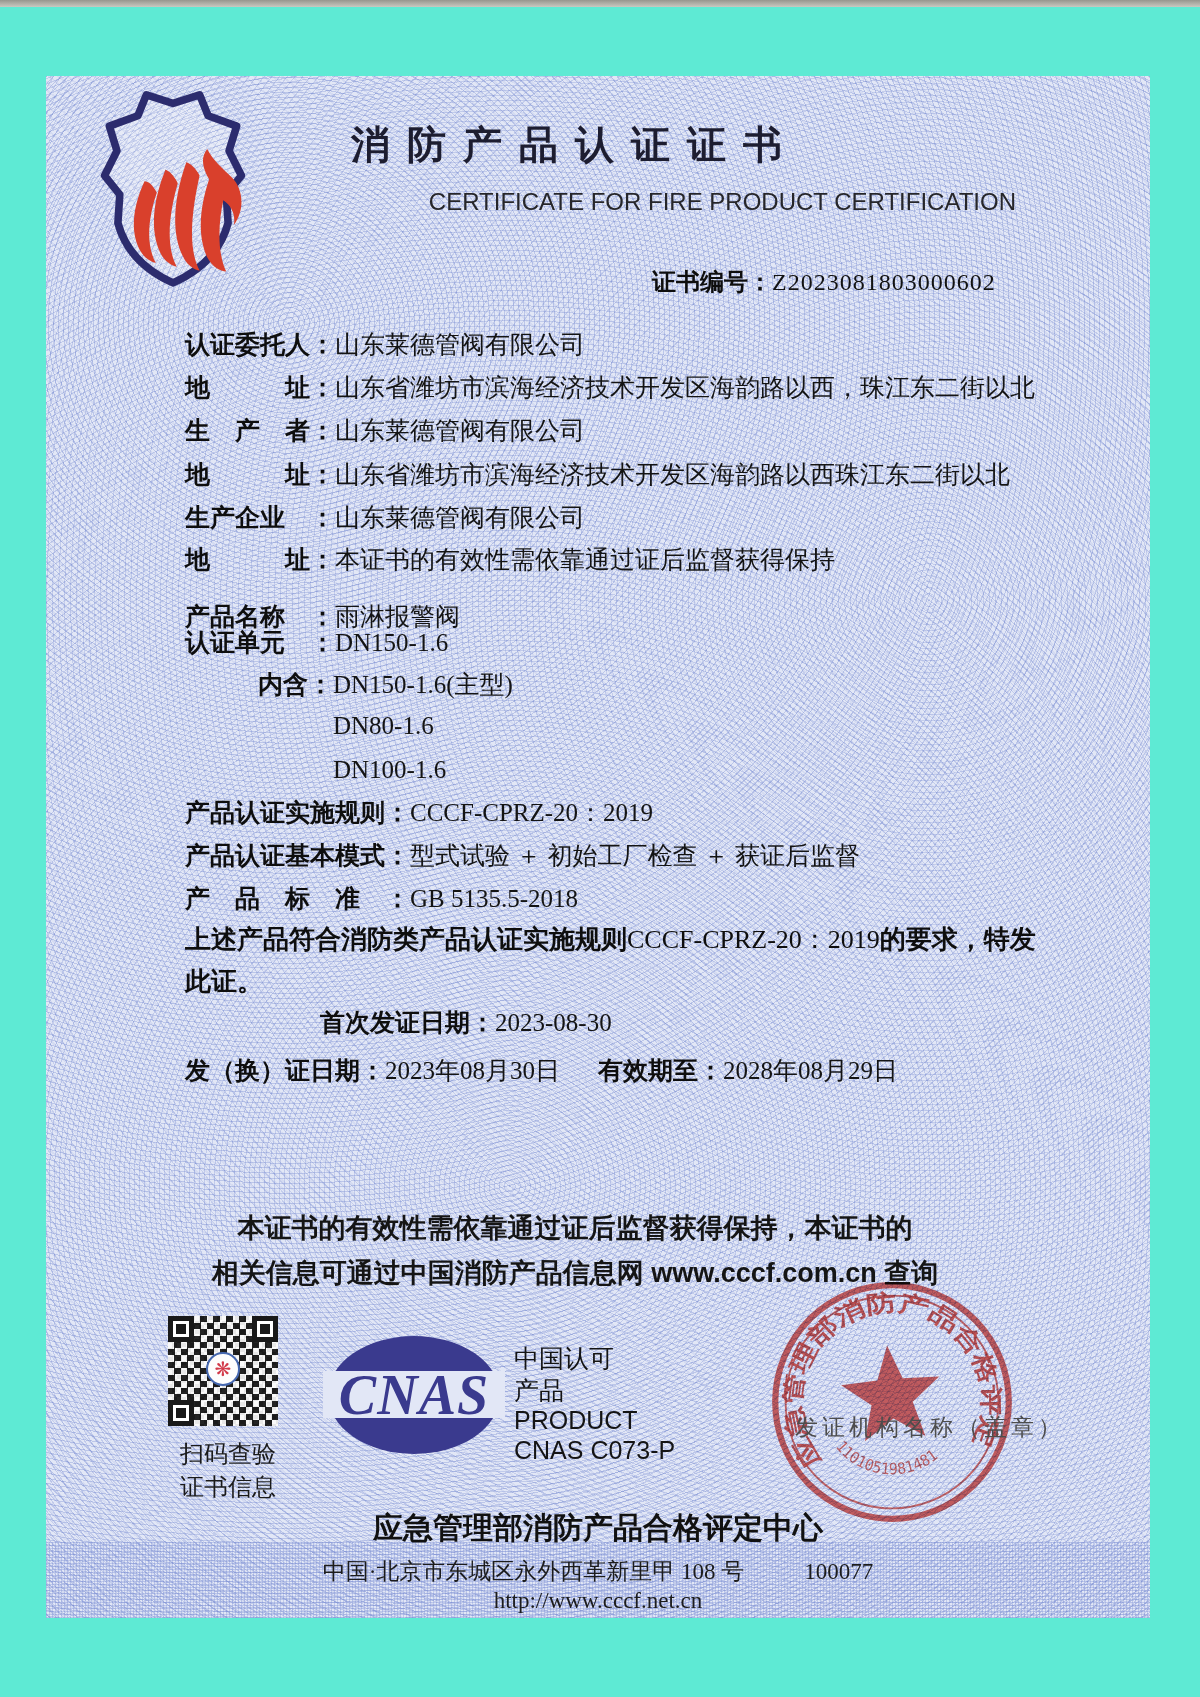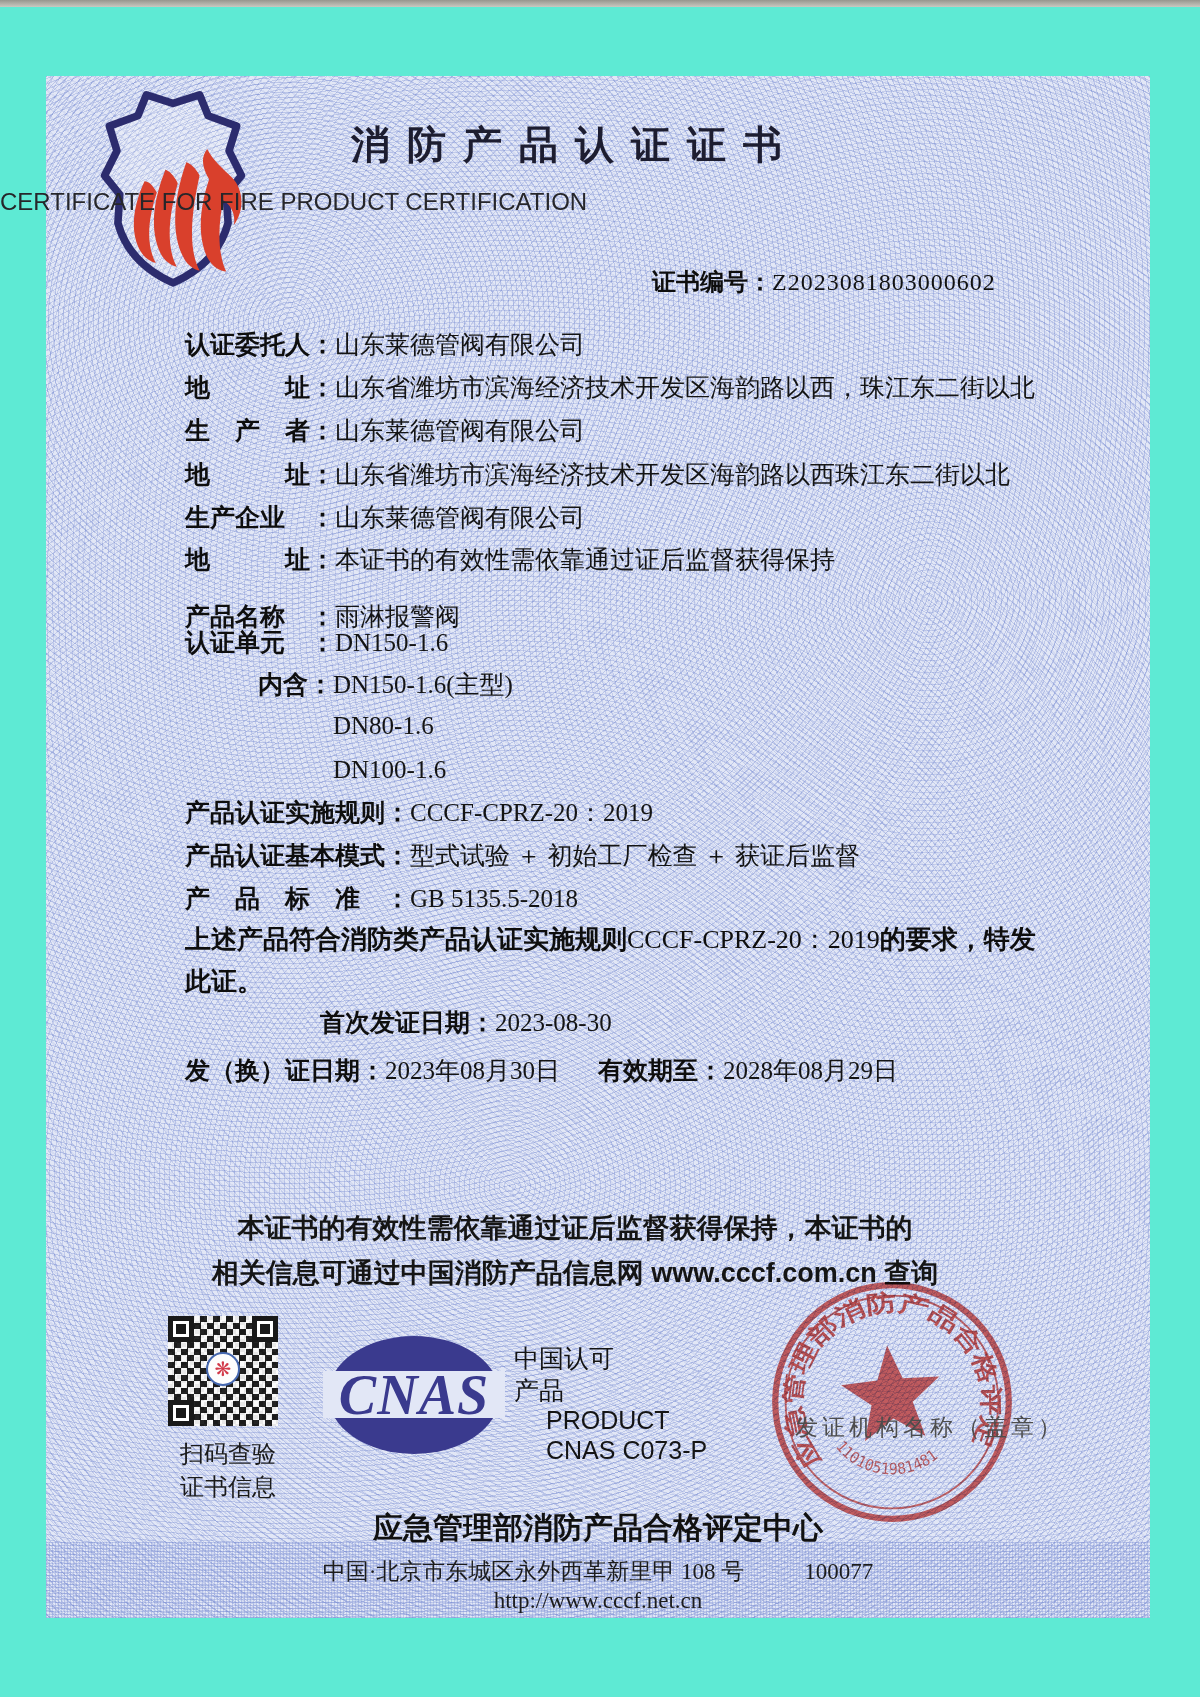--- a/index.html
+++ b/index.html
@@ -15,21 +15,21 @@
           repeating-radial-gradient(circle at 80% 34%, rgba(100,122,202,.24) 0 1px, transparent 1px 6px),
           repeating-radial-gradient(circle at 42% 72%, rgba(100,122,202,.26) 0 1px, transparent 1px 5px),
           repeating-linear-gradient(40deg, rgba(128,146,214,.14) 0 2px, transparent 2px 6px);}
   .pattern-band{position:absolute;left:46px;top:1542px;width:1104px;height:76px;
         background-image:
           repeating-linear-gradient(0deg, rgba(118,138,210,.32) 0 1px, transparent 1px 3px),
           repeating-linear-gradient(90deg, rgba(118,138,210,.32) 0 1px, transparent 1px 3px);}
   .abs{position:absolute;}
   .title{left:0;top:118px;width:1150px;text-align:center;font-size:39px;font-weight:bold;
         color:#1d1d30;letter-spacing:17px;}
-  .subtitle{left:0;top:188px;width:1016px;text-align:left;font-size:24px;color:#26262a;
+  .subtitle{left:0;top:188px;width:1016px;text-align:right;font-size:24px;color:#26262a;
         letter-spacing:0px;}
   .certno{left:652px;top:266px;font-family:"Liberation Serif",serif;font-size:24px;color:#121212;}
   .certno .num{letter-spacing:1px;}
   .row{font-size:25px;white-space:nowrap;color:#101010;}
   .lbl{font-weight:bold;font-family:"Liberation Sans",sans-serif;color:#0e0e0e;}
   .val{font-family:"Liberation Serif",serif;color:#141414;}
   .stmt{font-size:26px;font-weight:bold;color:#0e0e0e;white-space:nowrap;}
   .stmt .code{font-family:"Liberation Serif",serif;font-weight:normal;}
   .notice{left:10px;top:0;width:1130px;text-align:center;font-size:27px;font-weight:600;color:#151515;}
   
@@ -40,21 +40,21 @@
         repeating-conic-gradient(rgba(25,25,25,.85) 0% 25%, transparent 0% 50%);
       background-size:13px 13px, 9px 9px;}
   .finder{position:absolute;width:26px;height:26px;border:5px solid #191919;background:#fff;box-sizing:border-box;}
   .finder i{position:absolute;left:3px;top:3px;width:10px;height:10px;background:#191919;}
   .qr-logo{position:absolute;left:38px;top:36px;width:34px;height:34px;border-radius:50%;
       background:#fdfdfd;border:2px solid #4668b0;box-sizing:border-box;
       color:#d23a4a;font-size:20px;line-height:30px;text-align:center;}
   .qr-cap{left:158px;top:1438px;width:140px;text-align:center;font-family:"Liberation Serif",serif;
       font-size:24px;line-height:33px;color:#1a1a1a;}
   .cnas-txt{font-family:"Liberation Serif",serif;font-size:25px;color:#141414;}
-  .cnas-lat{font-family:"Liberation Sans",sans-serif;font-size:25px;color:#141414;margin-left:32px;}
+  .cnas-lat{font-family:"Liberation Sans",sans-serif;font-size:25px;color:#141414;}
   .seal-wrap{left:768px;top:1278px;width:248px;height:248px;transform:rotate(-5deg);
       mix-blend-mode:multiply;opacity:.92;}
   .seal-overlay{left:795px;top:1412px;font-family:"Liberation Serif",serif;font-size:23px;
       letter-spacing:4px;color:#4d4d4d;white-space:nowrap;z-index:5;}
   .footer-org{left:0;top:1508px;width:1196px;text-align:center;font-size:30px;font-weight:bold;color:#111;}
   .footer-addr{left:0;top:1556px;width:1196px;text-align:center;font-family:"Liberation Serif",serif;
       font-size:23px;color:#1c1c1c;}
   .footer-url{left:0;top:1588px;width:1196px;text-align:center;font-family:"Liberation Serif",serif;
       font-size:23px;color:#1c1c1c;}
 </style>

